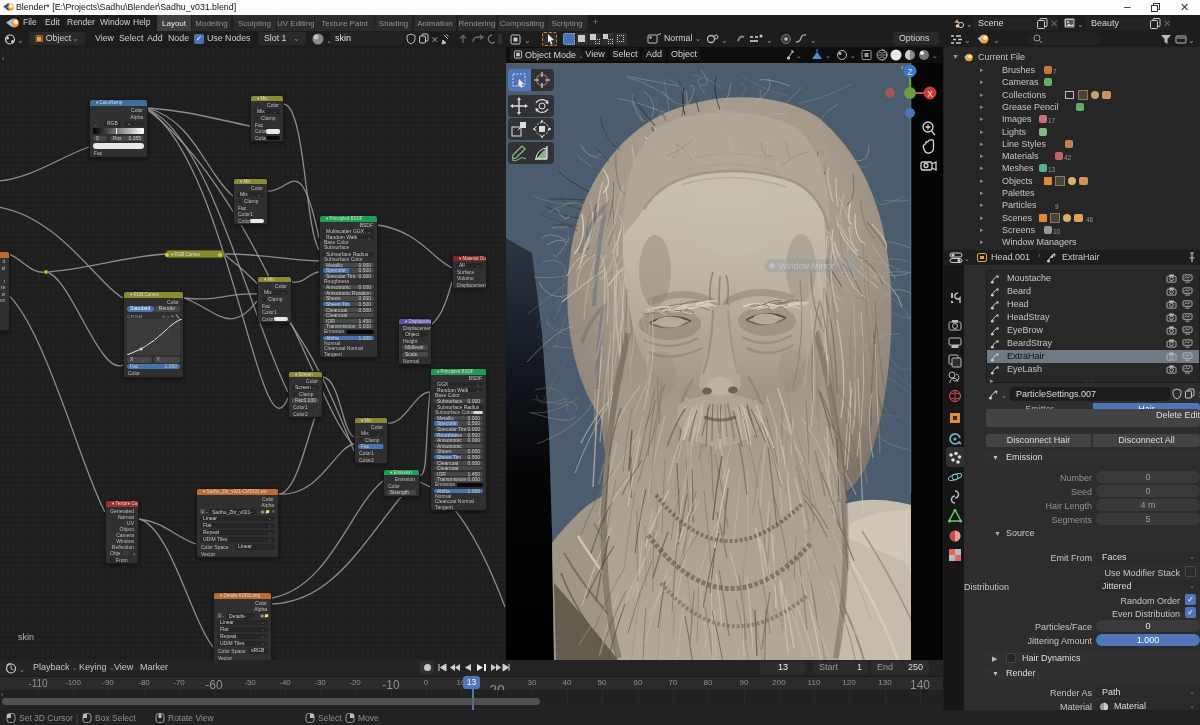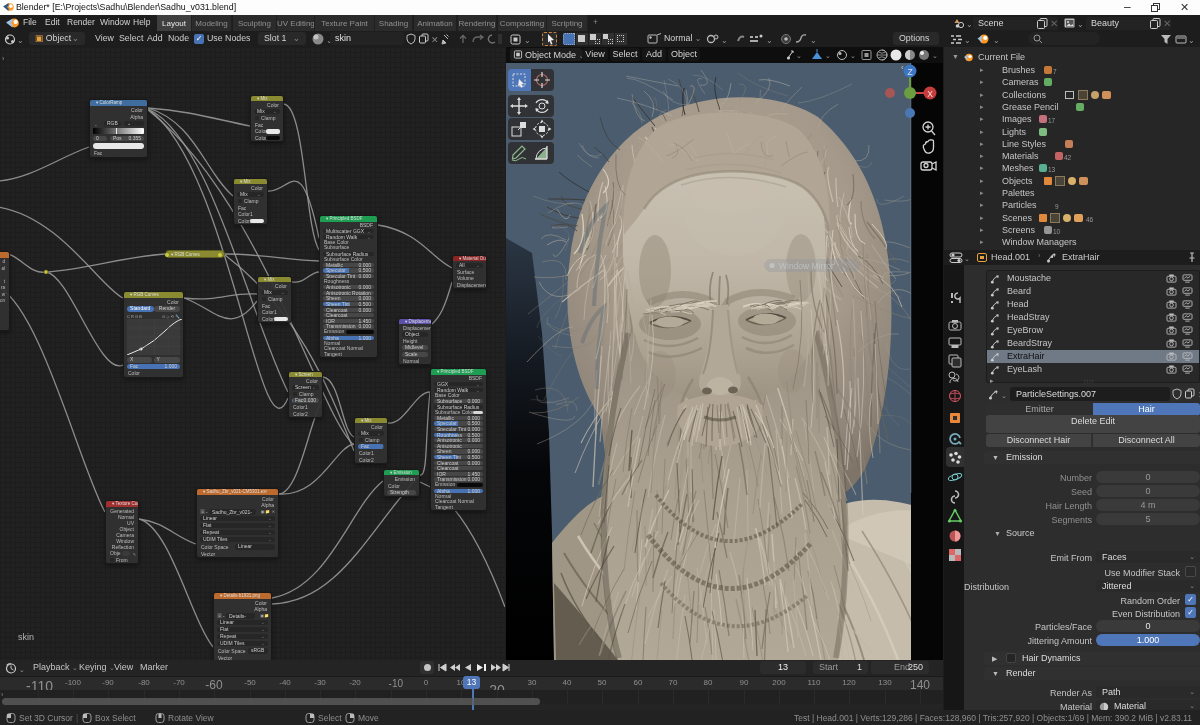--- a/index.html
+++ b/index.html
@@ -1952,21 +1952,21 @@
       </svg>
       <div style="position:absolute;left:46px;top:122px;width:160px;height:14px;background:#1d1d1d;border-radius:3px;color:#ddd;line-height:14px;padding-left:6px">ParticleSettings.007</div>
       <svg style="position:absolute;left:208px;top:123px" width="46" height="12" viewBox="0 0 46 12">
         <path d="M5 1 L9 2.5 L9 6 Q9 9.5 5 11 Q1 9.5 1 6 L1 2.5 Z" fill="none" stroke="#bbb"></path>
         <rect x="16" y="1" width="6" height="7" rx="1" fill="none" stroke="#ccc"></rect>
         <rect x="13.5" y="3" width="6" height="7" rx="1" fill="#2d2d2d" stroke="#ccc"></rect>
         <text x="26" y="9.5" fill="#888" font-size="9">✕</text>
       </svg>
       <div style="position:absolute;left:22px;top:138px;width:107px;height:13px;background:#2e2e2e;border-radius:3px 0 0 3px;color:#aaa;text-align:center;line-height:13px">Emitter</div>
       <div style="position:absolute;left:129px;top:138px;width:107px;height:13px;background:#4f76b8;border-radius:0 3px 3px 0;color:#fff;text-align:center;line-height:13px">Hair</div>
-      <div style="position:absolute;left:22px;top:150px;width:214px;height:18px;background:#434343;border-radius:3px;color:#ddd;text-align:center;line-height:13px">Delete Edit</div>
+      <div style="position:absolute;left:22px;top:144px;width:214px;height:18px;background:#434343;border-radius:3px;color:#ddd;text-align:right;line-height:13px">Delete Edit</div>
       <div style="position:absolute;left:22px;top:169px;width:106px;height:13px;background:#434343;border-radius:3px 0 0 3px;color:#ddd;text-align:center;line-height:13px;border-right:1px solid #333">Disconnect Hair</div>
       <div style="position:absolute;left:129px;top:169px;width:107px;height:13px;background:#434343;border-radius:0 3px 3px 0;color:#ddd;text-align:center;line-height:13px">Disconnect All</div>
       <div style="position:absolute;left:20px;top:186px;width:236px;height:13px;background:#303030;border-radius:3px 3px 0 0;color:#ddd;line-height:13px">
         <span style="position:absolute;left:8px;font-size:7px;color:#bbb">▼</span>
         <span style="position:absolute;left:22px">Emission</span>
       </div>
       <div style="position:absolute;left:0px;top:208px;width:128px;text-align:right;color:#909090">Number</div>
       <div style="position:absolute;left:132px;top:206px;width:104px;height:12px;background:#3a3a3a;border-radius:6px;color:#9a9a9a;text-align:center;line-height:12px">0</div>
       <div style="position:absolute;left:0px;top:222px;width:128px;text-align:right;color:#909090">Seed</div>
       <div style="position:absolute;left:132px;top:220px;width:104px;height:12px;background:#3a3a3a;border-radius:6px;color:#9a9a9a;text-align:center;line-height:12px">0</div>
@@ -2026,33 +2026,33 @@
         <path d="M2 3 v7 M9 3 L3.5 6.5 L9 10 Z" stroke="#d0d0d0"></path>
         <path d="M14 6.5 L19 3 V10 Z M19 6.5 L24 3 V10 Z" transform="translate(-1 0)"></path>
         <path d="M28 6.5 L34 3 V10 Z"></path>
         <path d="M40 3 L46 6.5 L40 10 Z M47 3 h2 v7 h-2 Z" fill="#eee"></path>
         <path d="M54 6.5 L59 3 V10 Z M59 6.5 L64 3 V10 Z" transform="rotate(180 59 6.5)"></path>
         <path d="M66 3 L71.5 6.5 L66 10 Z M72 3 v7" stroke="#d0d0d0"></path>
       </g>
     </svg>
     <div style="position:absolute;left:760px;top:1px;width:46px;height:13px;background:#2c2c2c;border-radius:3px;color:#eee;text-align:center;line-height:13px">13</div>
     <div style="position:absolute;left:813px;top:1px;width:55px;height:13px;background:#2c2c2c;border-radius:3px;color:#999;line-height:13px"><span style="margin-left:6px">Start</span><span style="position:absolute;right:6px;color:#ddd">1</span></div>
-    <div style="position:absolute;left:871px;top:1px;width:58px;height:13px;background:#2c2c2c;border-radius:3px;color:#999;line-height:13px"><span style="margin-left:23px">End</span><span style="position:absolute;right:6px;color:#ddd">250</span></div>
+    <div style="position:absolute;left:871px;top:1px;width:58px;height:13px;background:#2c2c2c;border-radius:3px;color:#999;line-height:13px"><span style="margin-left:6px">End</span><span style="position:absolute;right:6px;color:#ddd">250</span></div>
     <div style="position:absolute;left:0;top:16px;width:943px;height:14px;background:#2b2b2b;border-top:1px solid #1a1a1a"></div>
-    <span style="position:absolute;left:26px;top:18px;width:24px;text-align:center;color:#909090;font-size:14px">-110</span>
+    <span style="position:absolute;left:26px;top:18px;width:24px;text-align:center;color:#909090;font-size:10px">-110</span>
     <span style="position:absolute;left:61px;top:18px;width:24px;text-align:center;color:#909090;font-size:8px">-100</span>
     <span style="position:absolute;left:96px;top:18px;width:24px;text-align:center;color:#909090;font-size:8px">-90</span>
     <span style="position:absolute;left:132px;top:18px;width:24px;text-align:center;color:#909090;font-size:8px">-80</span>
     <span style="position:absolute;left:167px;top:18px;width:24px;text-align:center;color:#909090;font-size:8px">-70</span>
     <span style="position:absolute;left:202px;top:18px;width:24px;text-align:center;color:#909090;font-size:12px">-60</span>
     <span style="position:absolute;left:238px;top:18px;width:24px;text-align:center;color:#909090;font-size:8px">-50</span>
     <span style="position:absolute;left:273px;top:18px;width:24px;text-align:center;color:#909090;font-size:8px">-40</span>
     <span style="position:absolute;left:308px;top:18px;width:24px;text-align:center;color:#909090;font-size:8px">-30</span>
     <span style="position:absolute;left:343px;top:18px;width:24px;text-align:center;color:#909090;font-size:8px">-20</span>
-    <span style="position:absolute;left:379px;top:18px;width:24px;text-align:right;color:#909090;font-size:10px">-10</span>
+    <span style="position:absolute;left:379px;top:18px;width:24px;text-align:center;color:#909090;font-size:12px">-10</span>
     <span style="position:absolute;left:414px;top:18px;width:24px;text-align:center;color:#909090;font-size:8px">0</span>
     <span style="position:absolute;left:449px;top:18px;width:24px;text-align:center;color:#909090;font-size:8px">10</span>
     <span style="position:absolute;left:485px;top:22px;width:24px;text-align:center;color:#909090;font-size:14px">20</span>
     <span style="position:absolute;left:520px;top:18px;width:24px;text-align:center;color:#909090;font-size:8px">30</span>
     <span style="position:absolute;left:555px;top:18px;width:24px;text-align:center;color:#909090;font-size:8px">40</span>
     <span style="position:absolute;left:590px;top:18px;width:24px;text-align:center;color:#909090;font-size:8px">50</span>
     <span style="position:absolute;left:626px;top:18px;width:24px;text-align:center;color:#909090;font-size:8px">60</span>
     <span style="position:absolute;left:661px;top:18px;width:24px;text-align:center;color:#909090;font-size:8px">70</span>
     <span style="position:absolute;left:696px;top:18px;width:24px;text-align:center;color:#909090;font-size:8px">80</span>
     <span style="position:absolute;left:732px;top:18px;width:24px;text-align:center;color:#909090;font-size:8px">90</span>
@@ -2113,14 +2113,13 @@
     <svg style="position:absolute;left:305px;top:3px" width="10" height="10" viewBox="0 0 10 10">
       <rect x="1" y="0.5" width="8" height="9" rx="2.5" fill="none" stroke="#999"></rect>
       <rect x="5" y="1" width="4" height="4" fill="#bbb"></rect>
     </svg>
     <span style="position:absolute;left:318px;top:3px">Select</span>
     <svg style="position:absolute;left:345px;top:3px" width="10" height="10" viewBox="0 0 10 10">
       <rect x="1" y="0.5" width="8" height="9" rx="2.5" fill="none" stroke="#999"></rect>
       <rect x="5" y="1" width="4" height="4" fill="#bbb"></rect>
     </svg>
     <span style="position:absolute;left:358px;top:3px">Move</span>
-    <span style="position:absolute;right:8px;top:3px;color:#8f8f8f">Test | Head.001 | Verts:129,286 | Faces:128,960 | Tris:257,920 | Objects:1/69 | Mem: 390.2 MiB | v2.83.11</span>
   </div>
 
 </body></html>

